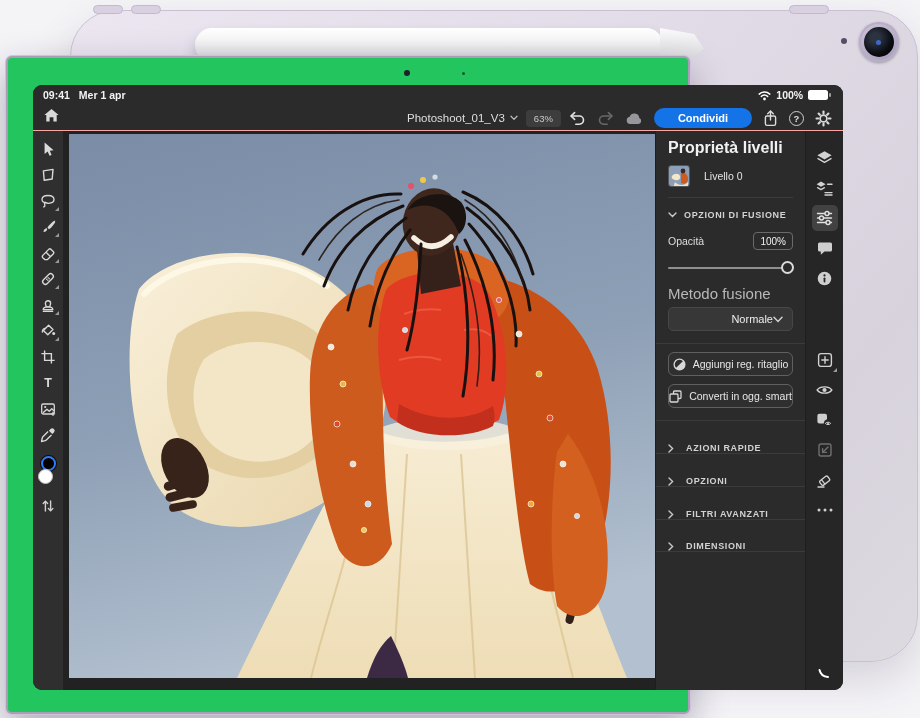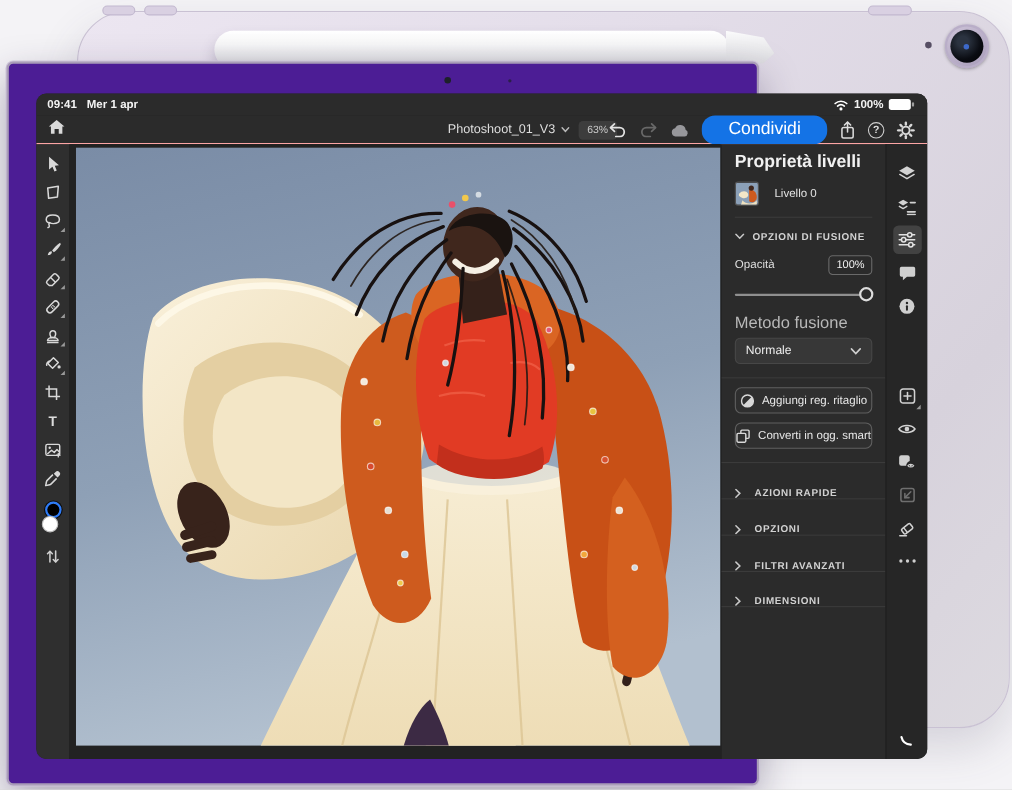--- a/index.html
+++ b/index.html
@@ -19,42 +19,42 @@
   .mic-dot { position:absolute; left:770px; top:27px; width:6px; height:6px; border-radius:50%; background:#564e63; }
 
   .pencil { position:absolute; left:195px; top:28px; width:468px; height:34px; border-radius:17px;
     background:linear-gradient(#ffffff 0%,#f7f7f8 35%,#e3e3e6 70%,#cfcfd4 100%);
     box-shadow:0 9px 14px rgba(70,60,95,.28); }
   .pencil-tip { position:absolute; left:660px; top:28px; width:44px; height:34px;
     background:linear-gradient(#fbfbfc,#d8d8dc); clip-path:polygon(0 0, 78% 18%, 100% 60%, 78% 86%, 0 100%);
     filter:drop-shadow(0 8px 8px rgba(70,60,95,.22)); }
 
   .front-ipad { position:absolute; left:6px; top:56px; width:684px; height:658px; border-radius:6px;
-    background:#4c1d95; border:2px solid #a99db8; box-shadow:0 0 0 1px #cdc4d9, 0 14px 36px rgba(40,30,65,.35); }
+    background:#22c55e; border:2px solid #a99db8; box-shadow:0 0 0 1px #cdc4d9, 0 14px 36px rgba(40,30,65,.35); }
   .bezel-dot { position:absolute; border-radius:50%; background:#1d2129; }
 
   
   .screen { position:absolute; left:25px; top:27px; width:810px; height:605px; border-radius:9px;
     background:#242424; overflow:hidden; color:#e6e6e6; }
 
   .statusbar { height:20px; background:#2b2b2b; display:flex; align-items:center; justify-content:space-between;
     padding:0 12px 0 10px; font-size:10.5px; font-weight:700; color:#f3f3f3; }
   .status-left { display:flex; gap:9px; align-items:center; }
   .status-right { display:flex; gap:5px; align-items:center; }
   .battery { display:flex; align-items:center; gap:1px; }
   .battery .cell { width:20px; height:10px; border-radius:2.5px; background:#fff; }
   .battery .nub { width:1.8px; height:4px; border-radius:1px; background:rgba(255,255,255,.55); }
 
   .toolbar { position:relative; height:26px; background:#2b2b2b; border-bottom:1px solid #fca5a5; }
   .tb-left { position:absolute; left:10px; top:3px; display:flex; align-items:center; }
   .tb-center { position:absolute; left:374px; top:0; height:26px; display:flex; align-items:center; gap:8px; }
   .doc-title { font-size:11.5px; color:#dedede; display:flex; align-items:center; gap:5px; }
   .zoom-badge { background:#3d3d3d; color:#c9c9c9; font-size:9.5px; padding:3px 8px; border-radius:4px; }
   .tb-right { position:absolute; right:11px; top:0; height:26px; display:flex; align-items:center; gap:11px; }
-  .pill { background:#1473e6; color:#fff; font-size:16px; font-weight:400; border:none; padding:4px 24px;
+  .pill { background:#1473e6; color:#fff; font-size:11px; font-weight:700; border:none; padding:4px 24px;
     border-radius:12px; font-family:"Liberation Sans",sans-serif; }
   .help-circ { width:15px; height:15px; border-radius:50%; border:1.4px solid #cfcfcf; color:#e0e0e0;
     font-size:9.5px; font-weight:700; display:flex; align-items:center; justify-content:center; }
 
   .screen-body { display:flex; height:559px; }
 
   
   .toolcol { width:30px; background:#2f2f2f; display:flex; flex-direction:column; align-items:center;
     padding-top:10px; gap:10px; flex:none; }
   .tool { position:relative; width:16px; height:16px; flex:none; }
@@ -81,21 +81,21 @@
     font-weight:700; }
   .blend-head { margin-top:12px; }
   .op-row { display:flex; align-items:center; justify-content:space-between; margin-top:12px; color:#dedede; }
   .op-val { border:1px solid #6a6a6a; border-radius:4px; padding:2.5px 6px; font-size:10px; color:#f0f0f0; }
   .slider { position:relative; margin-top:11px; height:13px; }
   .slider .track { position:absolute; left:0; right:0; top:6px; height:1.6px; background:#8f8f8f; border-radius:1px; }
   .slider .knob { position:absolute; right:-1px; top:0; width:13px; height:13px; border-radius:50%;
     border:2px solid #dcdcdc; background:#2b2b2b; }
   .field-label { margin-top:11px; color:#b8b8b8; font-size:15px; }
   .dropdown { margin-top:5px; height:24px; background:#373737; border:1px solid #474747; border-radius:5px;
-    display:flex; align-items:center; justify-content:space-between; padding:0 9px; color:#ededed; font-size:11px; }
+    display:flex; align-items:center; justify-content:flex-end; padding:0 9px; color:#ededed; font-size:11px; }
   .hairline { height:1px; background:#3b3b3b; margin:12px -12px 0; }
   .p-btn { margin-top:8px; width:100%; height:24px; background:#2f2f2f; border:1px solid #606060; border-radius:6px;
     display:flex; align-items:center; justify-content:center; gap:7px; color:#e6e6e6; font-size:10.5px;
     font-family:"Liberation Sans",sans-serif; }
   .sec-list { margin:12px -12px 0; }
   .sec-row { height:33px; display:flex; align-items:flex-end; gap:12px; padding:0 12px; border-top:1px solid #3b3b3b; }
   .sec-row:last-child { border-bottom:1px solid #3b3b3b; }
 
   
   .rail { position:relative; width:38px; background:#262626; border-left:1px solid #1e1e1e; flex:none;

